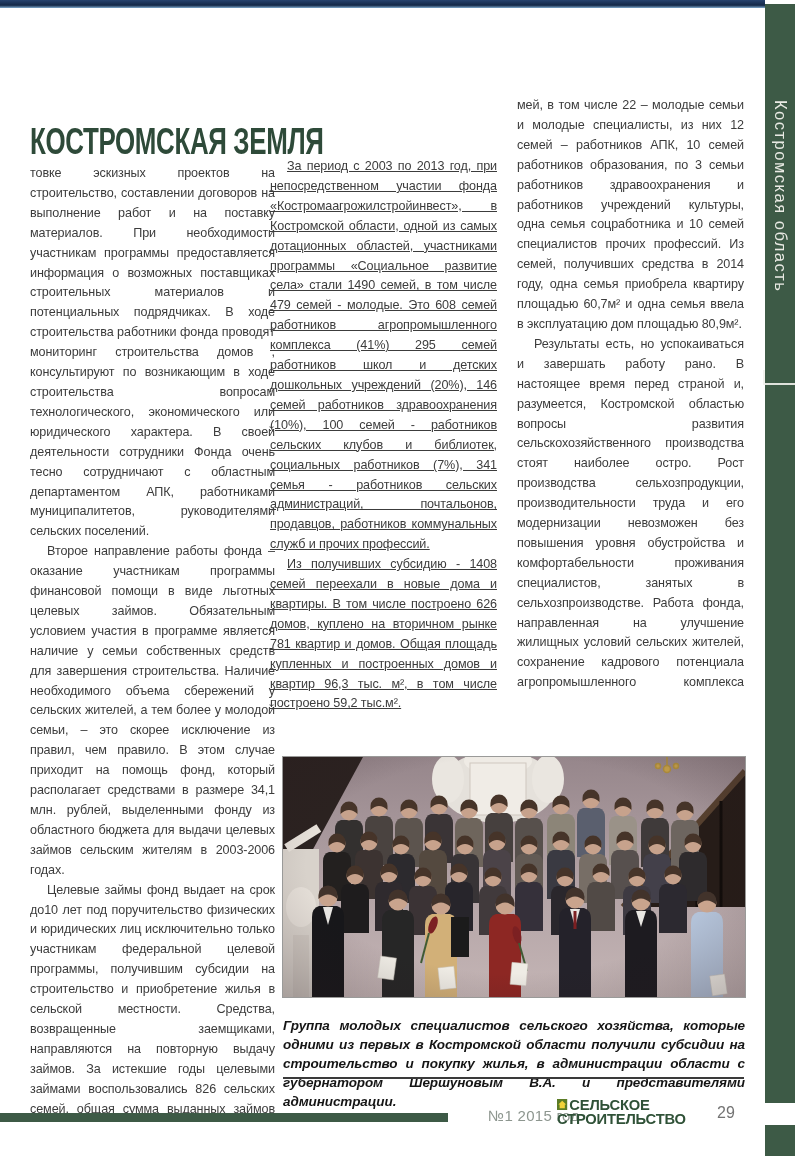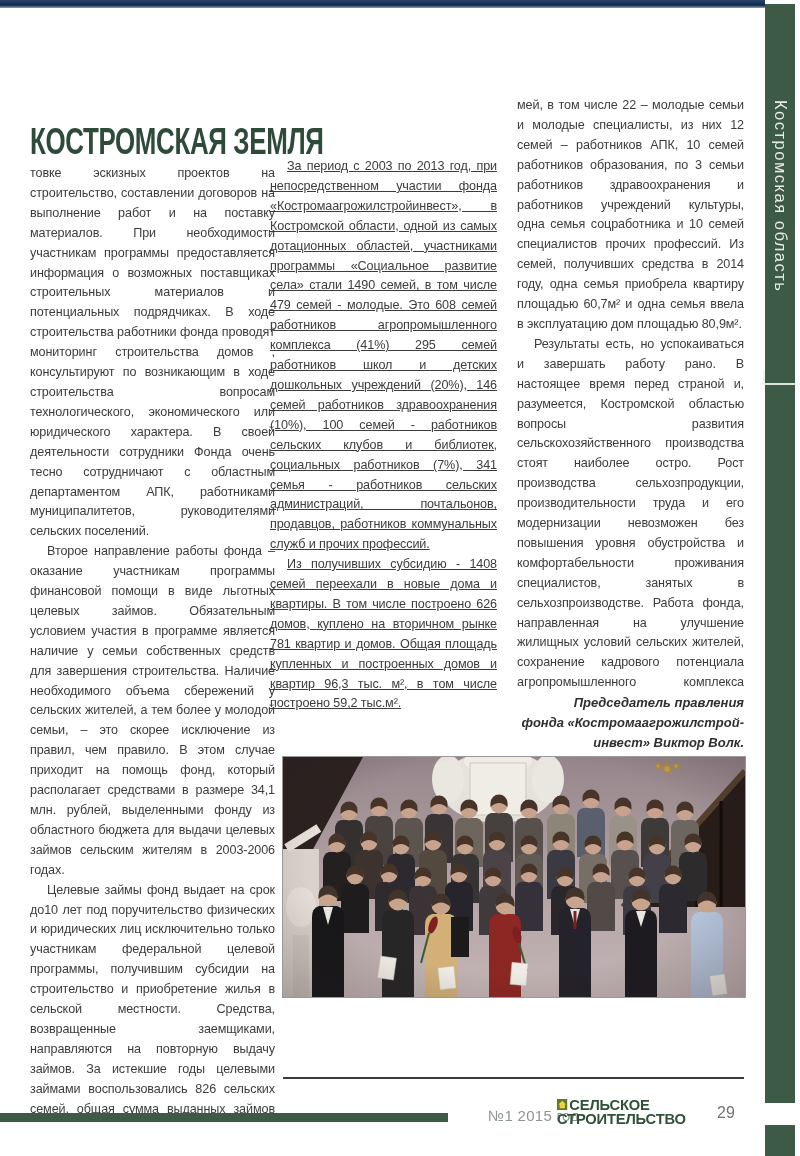--- a/index.html
+++ b/index.html
@@ -90,25 +90,20 @@
     <p>За период с 2003 по 2013 год, при непосредственном участии фонда «Костромаагрожилстройинвест», в Костромской области, одной из самых дотационных областей, участниками программы «Социальное развитие села» стали 1490 семей, в том числе 479 семей - молодые. Это 608 семей работников агропромышленного комплекса (41%) 295 семей работников школ и детских дошкольных учреждений (20%), 146 семей работников здравоохранения (10%), 100 семей - работников сельских клубов и библиотек, социальных работников (7%), 341 семья - работников сельских администраций, почтальонов, продавцов, работников коммунальных служб и прочих профессий.</p>
     <p>Из получивших субсидию - 1408 семей переехали в новые дома и квартиры. В том числе построено 626 домов, куплено на вторичном рынке 781 квартир и домов. Общая площадь купленных и построенных домов и квартир 96,3 тыс. м², в том числе построено 59,2 тыс.м².</p>
 
   </div>
 
   <div class="col col3">
     <p class="noindent">мей, в том числе 22 – молодые семьи и молодые специалисты, из них 12 семей – работников АПК, 10 семей работников образования, по 3 семьи работников здравоохранения и работников учреждений культуры, одна семья соцработника и 10 семей специалистов прочих профессий. Из семей, получивших средства в 2014 году, одна семья приобрела квартиру площадью 60,7м² и одна семья ввела в эксплуатацию дом площадью 80,9м².</p>
     <p>Результаты есть, но успокаиваться и завершать работу рано. В настоящее время перед страной и, разумеется, Костромской областью вопросы развития сельскохозяйственного производства стоят наиболее остро. Рост производства сельхозпродукции, производительности труда и его модернизации невозможен без повышения уровня обустройства и комфортабельности проживания специалистов, занятых в сельхозпроизводстве. Работа фонда, направленная на улучшение жилищных условий сельских жителей, сохранение кадрового потенциала агропромышленного комплекса Костромской области, возрождение села и подъем сельского хозяйства в настоящее время остается востребованной и актуальной.</p>
   </div>
 
-  <div class="signature">
-    <div>Председатель правления</div>
-    <div>фонда «Костромаагрожилстрой-</div>
-    <div>инвест» Виктор Волк.</div>
-  </div>
 
   <div class="photo">
     <svg width="462" height="240" viewBox="0 0 462 240" xmlns="http://www.w3.org/2000/svg">
       <defs>
         <linearGradient id="wall" x1="0" y1="0" x2="0" y2="1">
           <stop offset="0" stop-color="#96868b"></stop>
           <stop offset=".5" stop-color="#b1a1a4"></stop>
           <stop offset="1" stop-color="#c4b5b5"></stop>
         </linearGradient>
         <radialGradient id="vig" cx=".5" cy=".45" r=".75">
@@ -231,20 +226,21 @@
         <rect x="96" y="200" width="16" height="22" transform="rotate(8 104 211)"></rect>
         <rect x="156" y="210" width="16" height="22" transform="rotate(-6 164 221)"></rect>
         <rect x="228" y="206" width="16" height="22" transform="rotate(5 236 217)"></rect>
         <rect x="428" y="218" width="15" height="20" transform="rotate(-8 435 228)"></rect>
       </g>
 
       <rect width="462" height="240" fill="url(#vig)"></rect>
     </svg>
   </div>
 
+  <p class="caption">Группа молодых специалистов сельского хозяйства, которые одними из первых в Костромской области получили субсидии на строительство и покупку жилья, в администрации области с губернатором Шершуновым В.А. и представителями администрации.</p>
   <div class="caption-rule"></div>
 
   <div class="footer-bar"></div>
   <div class="footer-issue">№1 2015 год</div>
 
   <div class="logo">
     <div class="l1">
       <svg class="house" viewBox="0 0 12 12">
         <rect width="12" height="12" fill="#5c7c26"></rect>
         <path d="M6,2 L10.5,6 L9,6 L9,10 L3,10 L3,6 L1.5,6 Z" fill="#f2d23a"></path>

